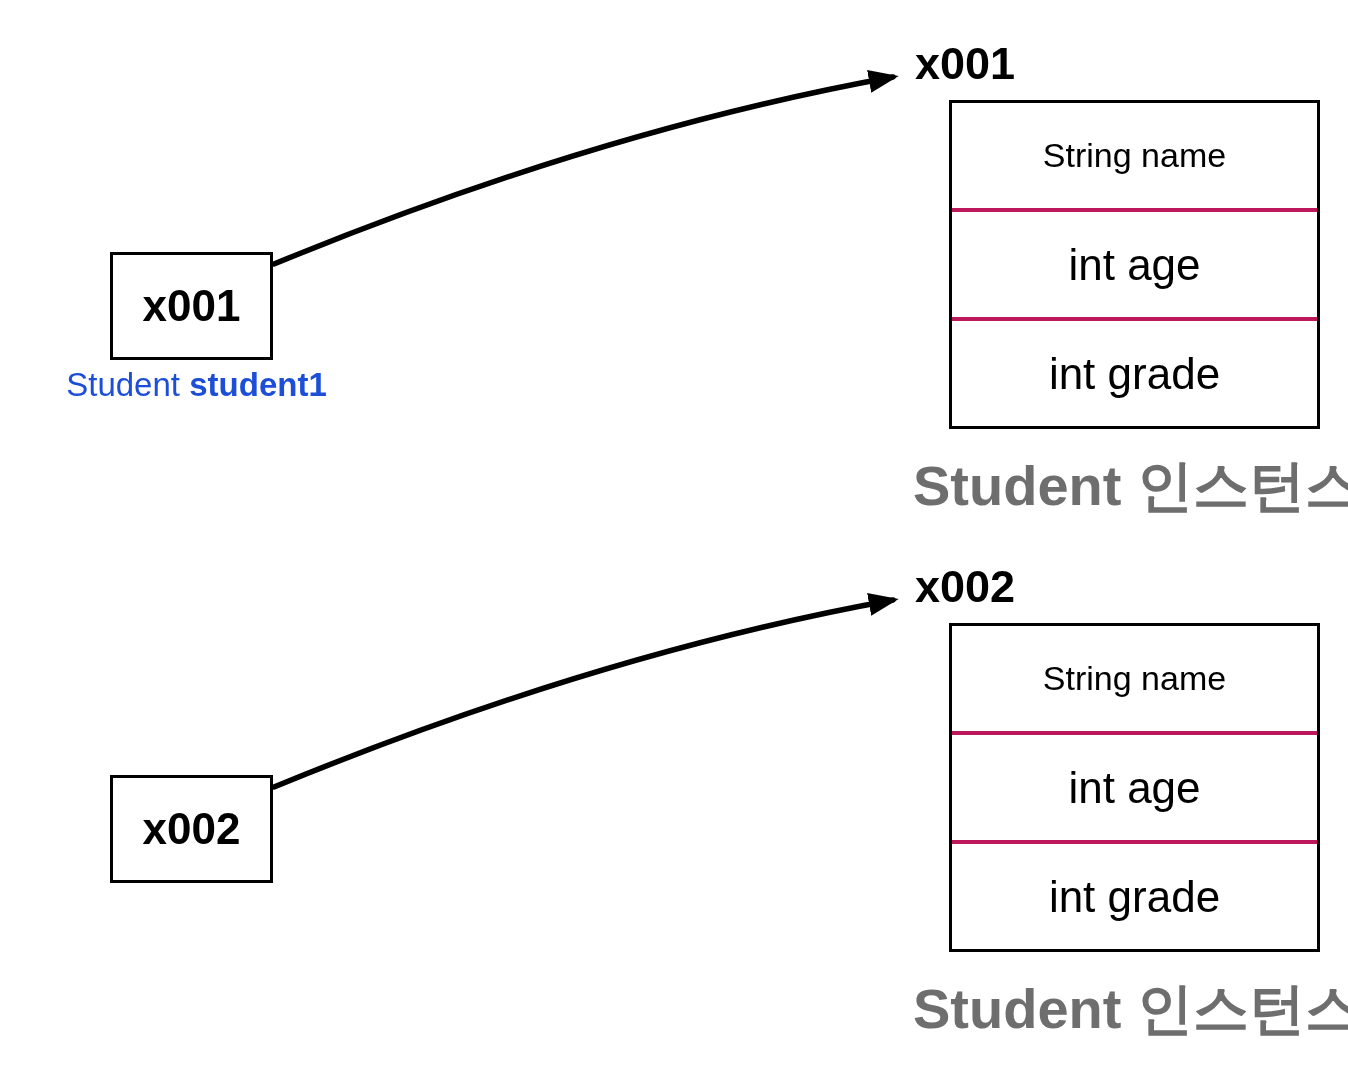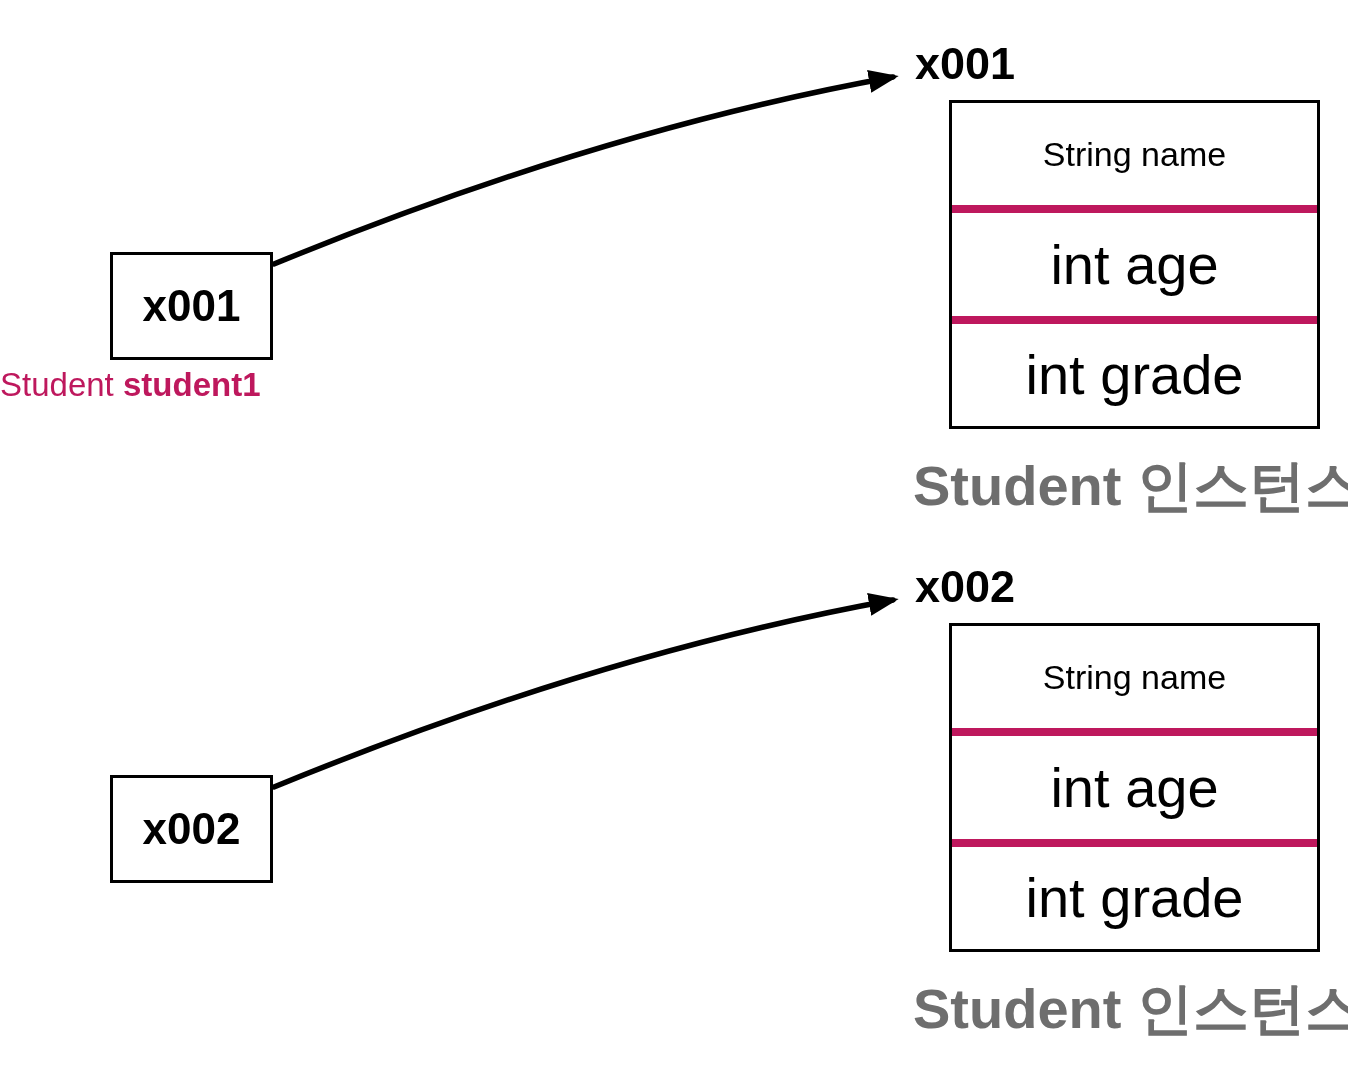--- a/index.html
+++ b/index.html
@@ -25,44 +25,44 @@
   .ref-box {
     position: absolute; left: 110px; top: 252px;
     width: 163px; height: 108px;
     border: 3px solid #000000;
     background: #ffffff;
     display: flex; align-items: center; justify-content: center;
     font-size: 44px; font-weight: bold;
   }
   .ref-caption {
     position: absolute; left: 0; top: 366px; width: 393px;
-    text-align: left;
+    text-align: center;
     font-size: 33px;
-    color: #be185d;
+    color: #1d4ed8;
     white-space: nowrap;
   }
   .ref-caption .var-name { font-weight: bold; margin-left: 0.28em; }
 
   .instance-header {
     position: absolute; left: 915px; top: 38px;
     font-size: 45px; font-weight: bold;
     line-height: 1.15;
   }
   .instance-table {
     position: absolute; left: 913px; top: 100px;
     width: 371px; height: 329px;
     border: 3px solid #000000;
     background: #ffffff;
     display: flex; flex-direction: column; margin-left: 36px;
   }
   .field-row {
     flex: 1;
     display: flex; align-items: center; justify-content: center;
-    font-size: 56px;
-    border-top: 8px solid #be185d;
+    font-size: 44px;
+    border-top: 4px solid #be185d;
     background: #ffffff;
   }
   .field-row.first { border-top: none; font-size: 34px; }
 
   .instance-caption {
     position: absolute; left: 913px; top: 449px;
     width: 371px;
     text-align: center;
     font-size: 56px; font-weight: bold;
     color: #6e6e6e;

